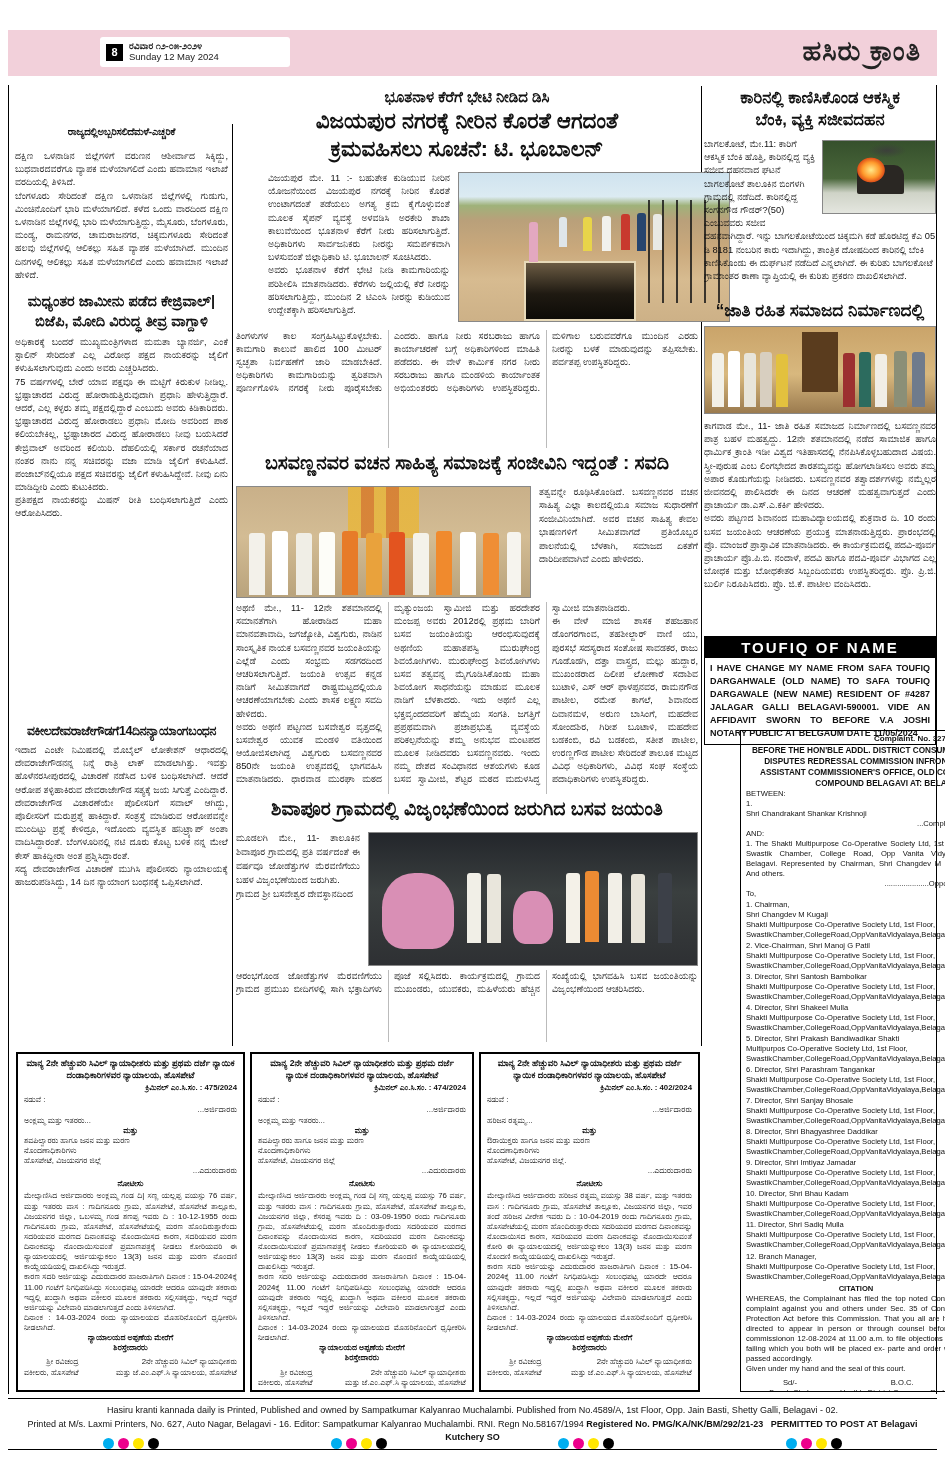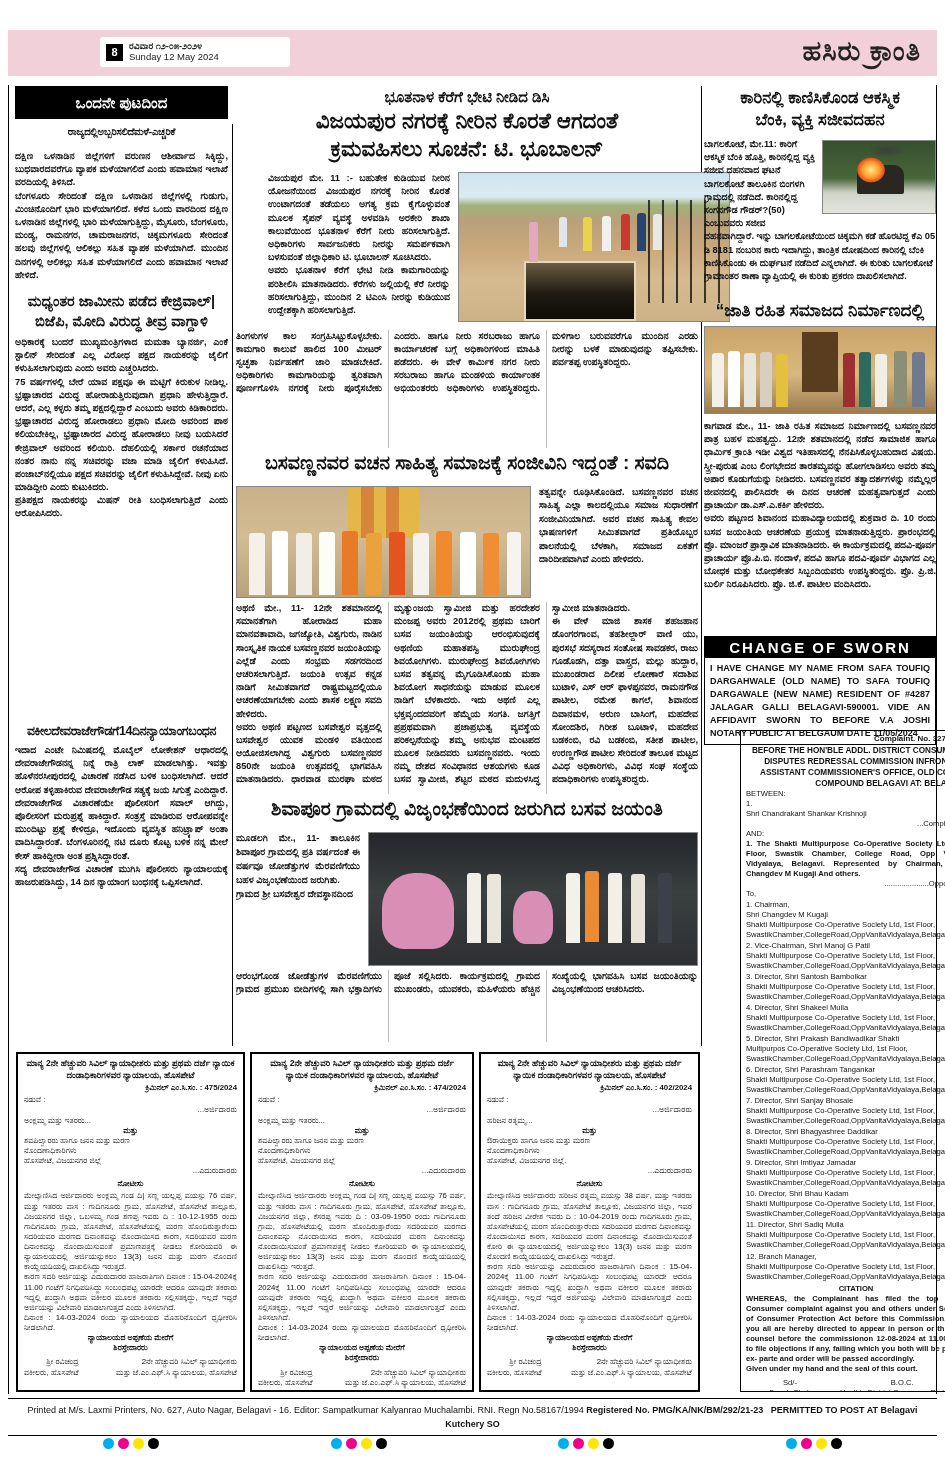--- a/index.html
+++ b/index.html
@@ -1,19 +1,19 @@
 <!DOCTYPE html>
 <html><head>
 <meta charset="utf-8">
 <style>
   html,body{margin:0;padding:0;background:#e9e9e9;}
   #page{position:relative;width:945px;height:1465px;background:#ffffff;margin:0 auto;
         font-family:"Liberation Sans",sans-serif;color:#111;overflow:hidden;}
   .pre{white-space:pre-line;}
-  .jus{text-align:justify;font-weight:bold;}
+  .jus{text-align:justify;}
   .hide-ov{overflow:hidden;}
 
   
   #band{position:absolute;left:8px;top:30px;width:929px;height:46px;background:#f2d0da;}
   #date-box{position:absolute;left:92px;top:7px;width:190px;height:30px;background:#fff;border-radius:3px;
             display:flex;align-items:center;gap:6px;padding:0 6px;box-sizing:border-box;}
   #page-badge{width:17px;height:17px;background:#000;color:#fff;font-size:11px;font-weight:bold;
               display:flex;align-items:center;justify-content:center;}
   .date-lines{line-height:1.1;}
   .date-kn{font-size:9px;font-weight:bold;color:#222;}
@@ -140,21 +140,20 @@
       </div>
     </div>
     <div id="masthead">ಹಸಿರು ಕ್ರಾಂತಿ</div>
   </div>
 
   <div class="edge" style="left:8px;"></div>
   <div class="edge" style="left:936px;"></div>
   <div class="vrule" style="left:232px;top:124px;height:922px;"></div>
   <div class="vrule" style="left:701px;top:86px;height:960px;"></div>
 
-  <div id="first-page-box">ಒಂದನೇ ಪುಟದಿಂದ</div>
   <div id="center-kicker">ಭೂತನಾಳ ಕೆರೆಗೆ ಭೇಟಿ ನೀಡಿದ ಡಿಸಿ</div>
   <div id="right-head1" class="pre">ಕಾರಿನಲ್ಲಿ ಕಾಣಿಸಿಕೊಂಡ ಆಕಸ್ಮಿಕ
 ಬೆಂಕಿ, ವ್ಯಕ್ತಿ ಸಜೀವದಹನ</div>
 
   <div class="lcol" id="l-h1">ರಾಜ್ಯದಲ್ಲಿಅಬ್ಬರಿಸಲಿದೆಮಳೆ-ಎಚ್ಚರಿಕೆ</div>
   <div class="lcol pre jus hide-ov" id="l-b1">ದಕ್ಷಿಣ ಒಳನಾಡಿನ ಜಿಲ್ಲೆಗಳಿಗೆ ವರುಣನ ಆಶೀರ್ವಾದ ಸಿಕ್ಕಿದ್ದು, ಬುಧವಾರದವರೆಗೂ ವ್ಯಾಪಕ ಮಳೆಯಾಗಲಿದೆ ಎಂದು ಹವಾಮಾನ ಇಲಾಖೆ ವರದಿಯಲ್ಲಿ ತಿಳಿಸಿದೆ.
 ಬೆಂಗಳೂರು ಸೇರಿದಂತೆ ದಕ್ಷಿಣ ಒಳನಾಡಿನ ಜಿಲ್ಲೆಗಳಲ್ಲಿ ಗುಡುಗು, ಮಿಂಚಿನೊಂದಿಗೆ ಭಾರಿ ಮಳೆಯಾಗಲಿದೆ. ಕಳೆದ ಒಂದು ವಾರದಿಂದ ದಕ್ಷಿಣ ಒಳನಾಡಿನ ಜಿಲ್ಲೆಗಳಲ್ಲಿ ಭಾರಿ ಮಳೆಯಾಗುತ್ತಿದ್ದು, ಮೈಸೂರು, ಬೆಂಗಳೂರು, ಮಂಡ್ಯ, ರಾಮನಗರ, ಚಾಮರಾಜನಗರ, ಚಿಕ್ಕಮಗಳೂರು ಸೇರಿದಂತೆ ಹಲವು ಜಿಲ್ಲೆಗಳಲ್ಲಿ ಆಲಿಕಲ್ಲು ಸಹಿತ ವ್ಯಾಪಕ ಮಳೆಯಾಗಿದೆ. ಮುಂದಿನ ದಿನಗಳಲ್ಲಿ ಆಲಿಕಲ್ಲು ಸಹಿತ ಮಳೆಯಾಗಲಿದೆ ಎಂದು ಹವಾಮಾನ ಇಲಾಖೆ ಹೇಳಿದೆ.</div>
   <div class="lcol pre" id="l-h2">ಮಧ್ಯಂತರ ಜಾಮೀನು ಪಡೆದ ಕೇಜ್ರಿವಾಲ್|
 ಬಿಜೆಪಿ, ಮೋದಿ ವಿರುದ್ಧ ತೀವ್ರ ವಾಗ್ದಾಳಿ</div>
   <div class="lcol pre jus hide-ov" id="l-b2">ಅಧಿಕಾರಕ್ಕೆ ಬಂದರೆ ಮುಖ್ಯಮಂತ್ರಿಗಳಾದ ಮಮತಾ ಬ್ಯಾನರ್ಜಿ, ಎಂಕೆ ಸ್ಟಾಲಿನ್ ಸೇರಿದಂತೆ ಎಲ್ಲ ವಿರೋಧ ಪಕ್ಷದ ನಾಯಕರನ್ನು ಜೈಲಿಗೆ ಕಳುಹಿಸಲಾಗುವುದು ಎಂದು ಅವರು ಎಚ್ಚರಿಸಿದರು.
@@ -256,21 +255,21 @@
       <div class="fig" style="left:67%;top:29%;width:12px;height:55px;background:#2c6b5e;"></div>
       <div class="fig" style="left:74%;top:31%;width:12px;height:53px;background:#f1eee6;"></div>
       <div class="fig" style="left:82%;top:28%;width:13px;height:56px;background:#8b8f77;"></div>
       <div class="fig" style="left:90%;top:29%;width:13px;height:55px;background:#6f7b8c;"></div>
     </div>
   </div>
   <div class="rcol pre jus hide-ov" id="r-b2">ಕಾಗವಾಡ ಮೇ., 11- ಜಾತಿ ರಹಿತ ಸಮಾಜದ ನಿರ್ಮಾಣದಲ್ಲಿ ಬಸವಣ್ಣನವರ ಪಾತ್ರ ಬಹಳ ಮಹತ್ವದ್ದು. 12ನೇ ಶತಮಾನದಲ್ಲಿ ನಡೆದ ಸಾಮಾಜಿಕ ಹಾಗೂ ಧಾರ್ಮಿಕ ಕ್ರಾಂತಿ ಇಡೀ ವಿಶ್ವದ ಇತಿಹಾಸದಲ್ಲಿ ನೆನಪಿಸಿಕೊಳ್ಳಬಹುದಾದ ವಿಷಯ. ಸ್ತ್ರೀ-ಪುರುಷ ಎಂಬ ಲಿಂಗಭೇದದ ತಾರತಮ್ಯವನ್ನು ಹೋಗಲಾಡಿಸಲು ಅವರು ತಮ್ಮ ಅಪಾರ ಕೊಡುಗೆಯನ್ನು ನೀಡಿದರು. ಬಸವಣ್ಣನವರ ತತ್ವಾದರ್ಶಗಳನ್ನು ನಮ್ಮೆಲ್ಲರ ಜೀವನದಲ್ಲಿ ಪಾಲಿಸಿದರೇ ಈ ದಿನದ ಆಚರಣೆ ಮಹತ್ವವಾಗುತ್ತದೆ ಎಂದು ಪ್ರಾಚಾರ್ಯ ಡಾ.ಎಸ್.ಎ.ಕರ್ಕಿ ಹೇಳಿದರು.
 ಅವರು ಪಟ್ಟಣದ ಶಿವಾನಂದ ಮಹಾವಿದ್ಯಾಲಯದಲ್ಲಿ ಶುಕ್ರವಾರ ದಿ. 10 ರಂದು ಬಸವ ಜಯಂತಿಯ ಆಚರಣೆಯ ಪ್ರಯುಕ್ತ ಮಾತನಾಡುತ್ತಿದ್ದರು. ಪ್ರಾರಂಭದಲ್ಲಿ ಪ್ರೊ. ಮಾಂಜರೆ ಪ್ರಾಸ್ತಾವಿಕ ಮಾತನಾಡಿದರು. ಈ ಕಾರ್ಯಕ್ರಮದಲ್ಲಿ ಪದವಿ-ಪೂರ್ವ ಪ್ರಾಚಾರ್ಯ ಪ್ರೊ.ಪಿ.ಬಿ. ನಂದಾಳೆ, ಪದವಿ ಹಾಗೂ ಪದವಿ-ಪೂರ್ವ ವಿಭಾಗದ ಎಲ್ಲ ಬೋಧಕ ಮತ್ತು ಬೋಧಕೇತರ ಸಿಬ್ಬಂದಿಯವರು ಉಪಸ್ಥಿತರಿದ್ದರು. ಪ್ರೊ. ಪ್ರಿ.ಜಿ. ಬುರ್ಲಿ ನಿರೂಪಿಸಿದರು. ಪ್ರೊ. ಜಿ.ಕೆ. ಪಾಟೀಲ ವಂದಿಸಿದರು.</div>
 
   <div id="con-box">
-    <div id="con-title">CHANGE OF SWORN</div>
+    <div id="con-title">TOUFIQ OF NAME</div>
     <div id="con-body">I HAVE CHANGE MY NAME FROM SAFA TOUFIQ DARGAHWALE (OLD NAME) TO SAFA TOUFIQ DARGAWALE (NEW NAME) RESIDENT OF #4287 JALAGAR GALLI BELAGAVI-590001. VIDE AN AFFIDAVIT SWORN TO BEFORE V.A JOSHI NOTARY PUBLIC AT BELGAUM DATE 11/05/2024</div>
   </div>
 
   <div id="legal-box">
     <div class="cno">Complaint. No. 327/2022</div>
     <div class="court">BEFORE THE HON'BLE ADDL. DISTRICT CONSUMERS DISPUTES REDRESSAL COMMISSION INFRONT OF ASSISTANT COMMISSIONER'S OFFICE, OLD COURT COMPOUND BELAGAVI AT: BELAGAVI</div>
     <div>BETWEEN:</div>
     <div>1.</div>
     <div>Shri Chandrakant Shankar Krishnoji</div>
     <div class="tag-r">...Complainant</div>
@@ -396,20 +395,21 @@
     <div class="n-center">ಶಿರಸ್ತೇದಾರರು</div>
     <div class="n-sigs">
       <div class="pre">ಶ್ರೀ ರವಿಚಂದ್ರ
 ವಕೀಲರು, ಹೊಸಪೇಟೆ</div>
       <div class="pre">2ನೇ ಹೆಚ್ಚುವರಿ ಸಿವಿಲ್ ನ್ಯಾಯಾಧೀಶರು
 ಮತ್ತು ಜೆ.ಎಂ.ಎಫ್.ಸಿ ನ್ಯಾಯಾಲಯ, ಹೊಸಪೇಟೆ</div>
     </div>
   </div>
 
   <div id="footer">
+    <div>Hasiru kranti kannada daily is Printed, Published and owned by  Sampatkumar Kalyanrao Muchalambi. Published from No.4589/A, 1st Floor, Opp. Jain Basti, Shetty Galli, Belagavi - 02.</div>
     <div>
       <span>Printed at M/s. Laxmi Printers, No. 627, Auto Nagar, Belagavi - 16. Editor: Sampatkumar Kalyanrao Muchalambi. RNI. Regn No.58167/1994</span>
       <b>Registered No. PMG/KA/NK/BM/292/21-23</b>&nbsp;&nbsp;
       <b>PERMITTED TO POST AT Belagavi Kutchery SO</b>
     </div>
   </div>
   <div id="dots">
     <div class="dotg">
         <div class="dot" style="background:#00aeef"></div>
         <div class="dot" style="background:#ec008c"></div>

